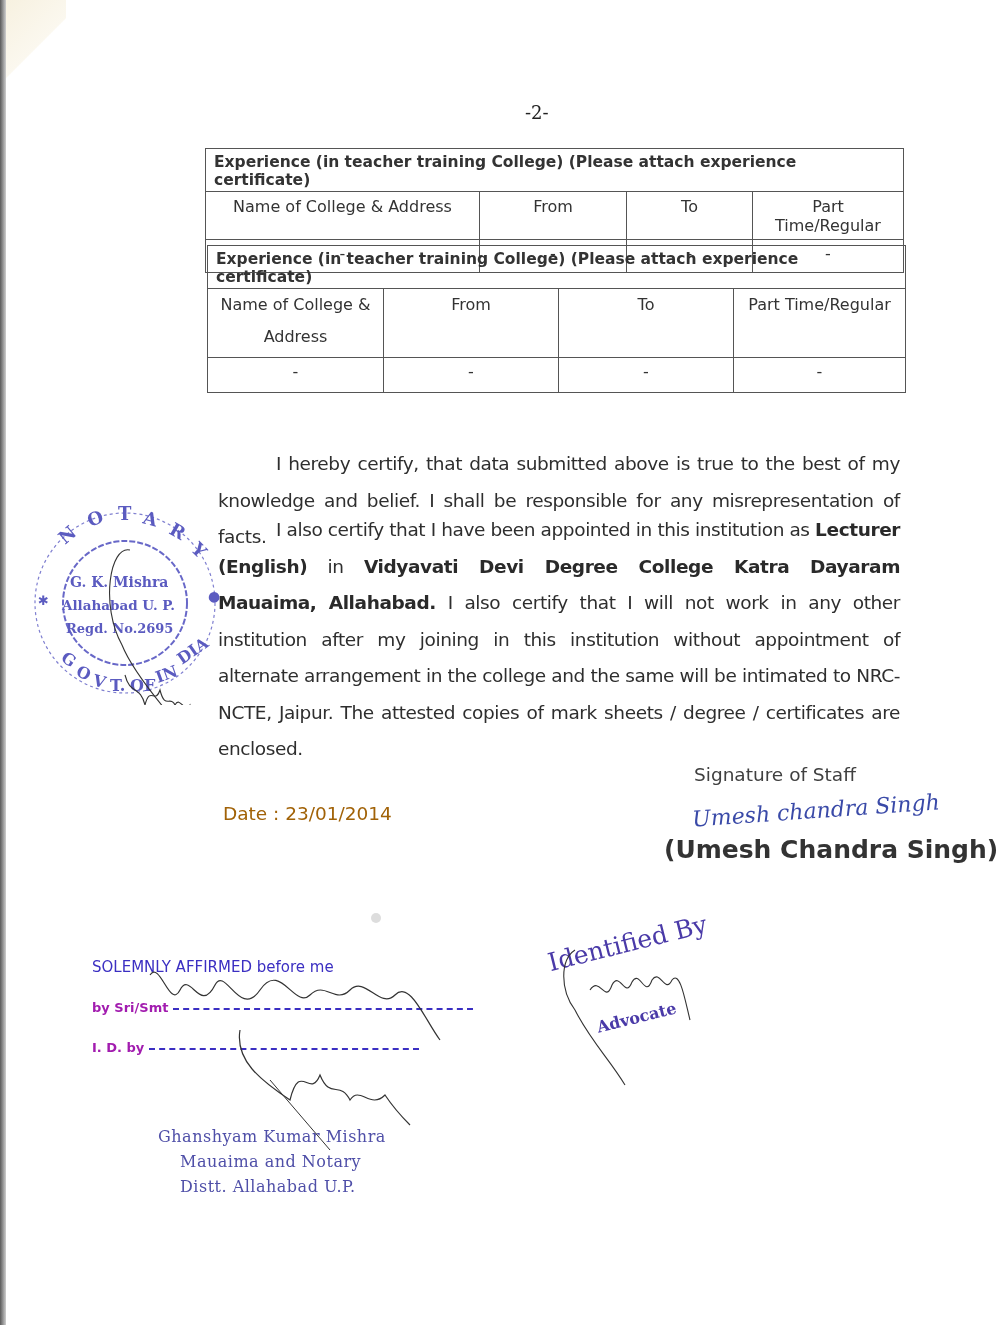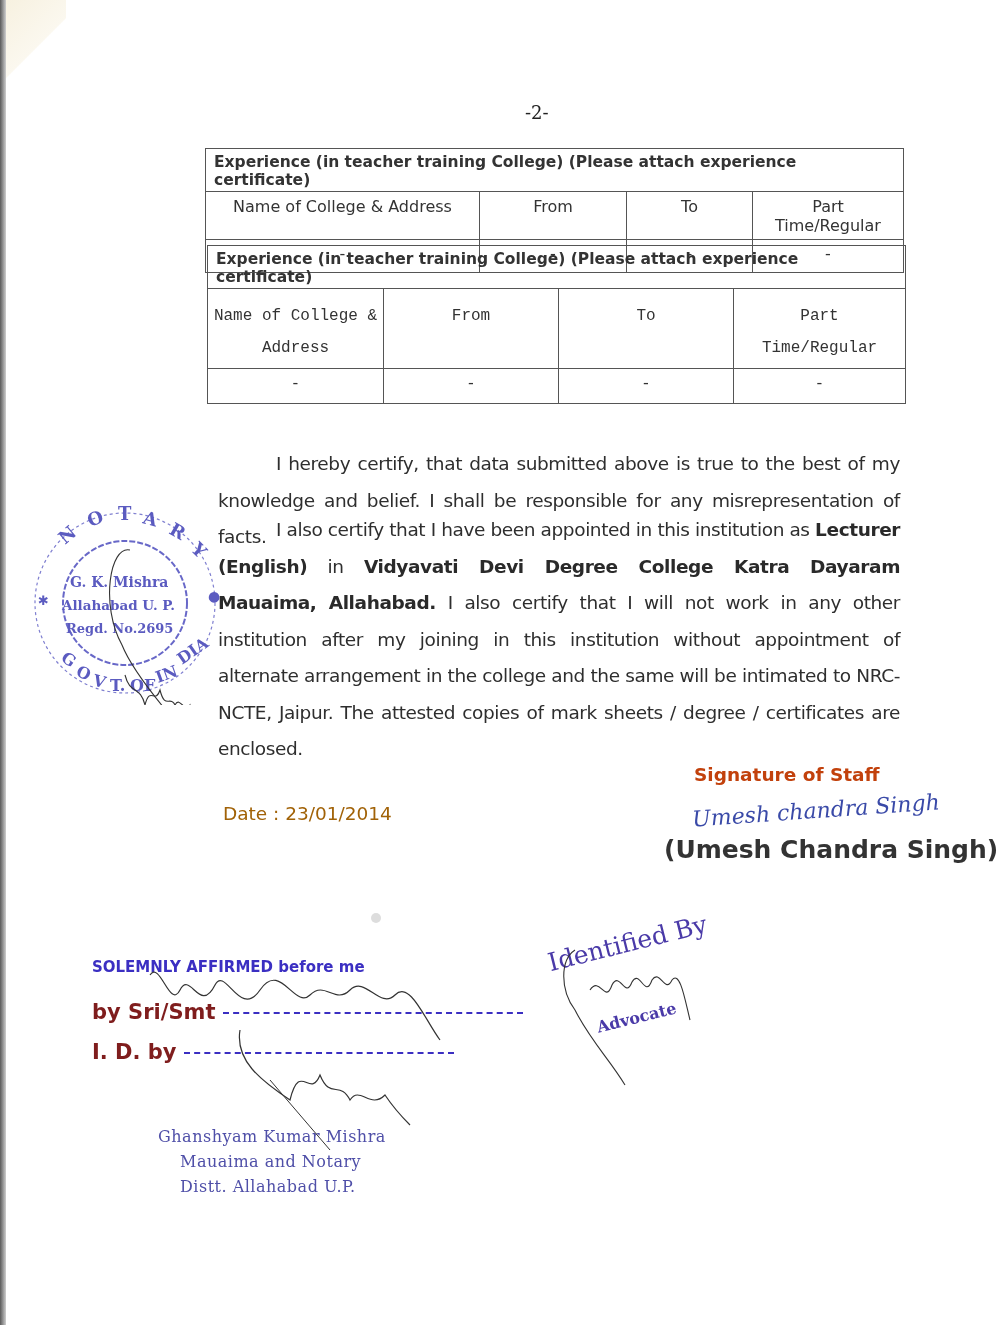--- a/index.html
+++ b/index.html
@@ -21,53 +21,53 @@
   }
   table.exp {
     position: absolute; border-collapse: collapse; font-size: 16px; color: #333;
   }
   table.exp td { border: 1.3px solid #555; text-align: center; vertical-align: top; padding: 4px 4px; margin-top: 48px; }
   table.exp td.title { text-align: left; font-weight: bold; font-size: 15.5px; padding: 4px 8px 2px 8px; }
   #table1 { left: 205px; top: 148px; width: 699px; }
   #table2 { left: 207px; top: 245px; width: 699px; }
   #table1 tr.hdr td { height: 24px; padding-top: 5px; }
   #table1 tr.row td { height: 24px; }
-  #table2 tr.hdr td { height: 58px; line-height: 32px; padding-top: 11px; font-family: Liberation Mono, monospace; }
+  #table2 tr.hdr td { height: 58px; line-height: 32px; padding-top: 0; }
   #table2 tr.row td { height: 26px; }
   .para {
     position: absolute; left: 218px; width: 682px; font-size: 18.5px; line-height: 36.5px;
     text-align: justify; color: #2e2e2e; font-family: "DejaVu Sans", sans-serif;
     letter-spacing: -0.4px;
   }
   .para .indent { display: inline-block; width: 58px; }
   .para b { color: #2a2a2a; }
   #para1 { top: 406px; margin-top: 40px; }
   #para2 { top: 512px; }
   .sig-label {
-    position: absolute; left: 694px; top: 764px; font-weight: bold; font-size: 18.5px; color: #c2410c;
+    position: absolute; left: 694px; top: 764px; font-weight: normal; font-size: 18.5px; color: #404040;
   }
   .sig-hand {
     position: absolute; left: 692px; top: 798px; font-family: "DejaVu Serif", serif; font-style: italic;
     font-size: 22px; color: #3a4aa8; transform: rotate(-4deg);
   }
   .sig-name {
     position: absolute; left: 664px; top: 835px; font-weight: bold; font-size: 25px; color: #333;
   }
   .date-line {
     position: absolute; left: 223px; top: 803px; font-weight: normal; font-size: 18.5px; color: #a16207;
   }
   
   .seal {
     position: absolute; left: 30px; top: 505px; width: 195px; height: 200px;
   }
   .affirmed {
-    position: absolute; left: 92px; top: 958px; font-family: "DejaVu Sans", sans-serif; font-weight: bold;
+    position: absolute; left: 92px; top: 958px; font-family: "DejaVu Sans", sans-serif; font-weight: normal;
     color: #3b2fc2; font-size: 15px;
   }
-  .affirmed-line { position: absolute; color: #7f1d1d; font-weight: bold; font-size: 21px; font-family: "DejaVu Sans", sans-serif; }
+  .affirmed-line { position: absolute; color: #a21caf; font-weight: bold; font-size: 13px; font-family: "DejaVu Sans", sans-serif; }
   .notary-name {
     position: absolute; left: 158px; width: 260px; font-family: "DejaVu Serif", serif; color: #4f4fa8;
     font-size: 16px; letter-spacing: 0.5px;
   }
   .identified {
     position: absolute; left: 552px; top: 948px; font-family: "DejaVu Serif", serif; color: #4a3aa8;
     font-size: 25px; transform: rotate(-14deg); transform-origin: left bottom;
   }
   .advocate-stamp {
     position: absolute; left: 596px; top: 1008px; font-family: "DejaVu Serif", serif; font-weight: bold;

